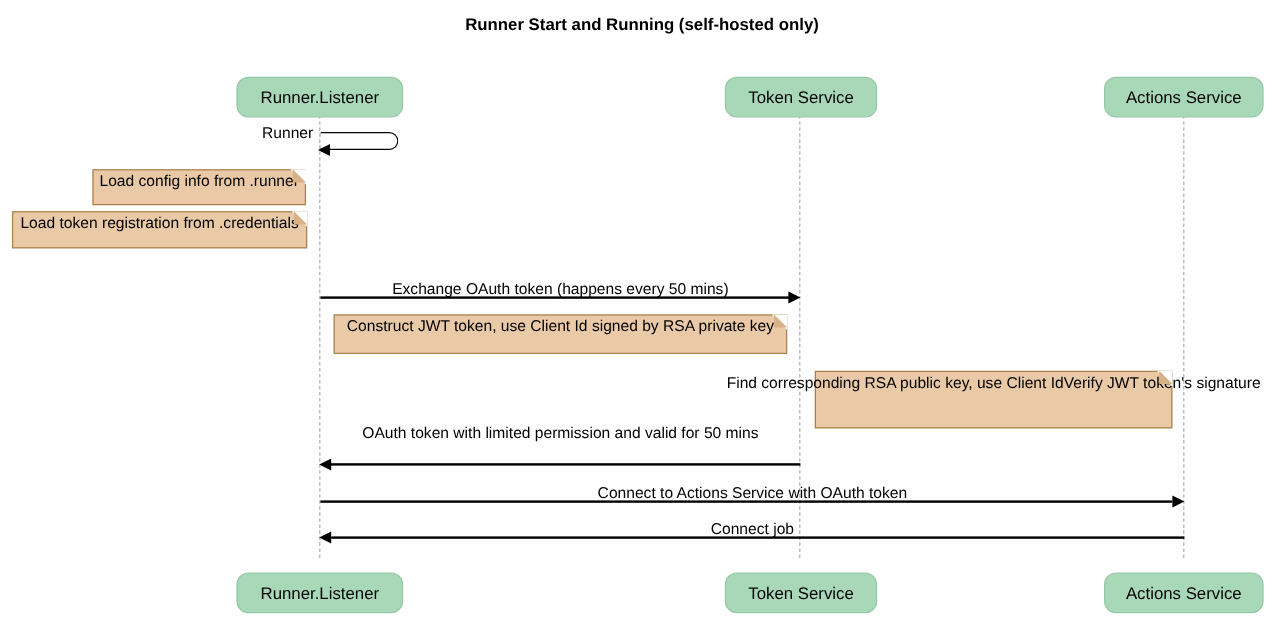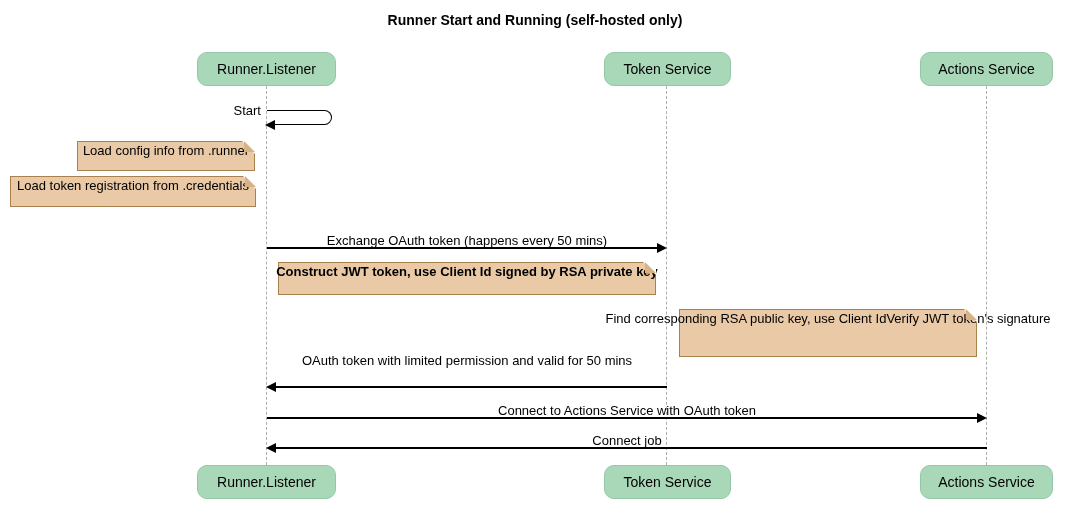--- a/index.html
+++ b/index.html
@@ -30,20 +30,21 @@
     position: absolute;
     height: 34px;
     box-sizing: border-box;
     background: #A9D8B8;
     border: 1px solid #93C7A5;
     border-radius: 10px;
     display: flex;
     align-items: center;
     justify-content: center;
     font-size: 14px;
+    margin-top: 12px;
   }
   .lifeline {
     position: absolute;
     width: 0;
     border-left: 1px dashed #ADADAD;
   }
   .msg-label {
     position: absolute;
     font-size: 13px;
     text-align: center;
@@ -122,36 +123,36 @@
   <div class="title">Runner Start and Running (self-hosted only)</div>
 
   <div class="lifeline" style="left:266px; top:86px; height:379px;"></div>
   <div class="lifeline" style="left:666px; top:86px; height:379px;"></div>
   <div class="lifeline" style="left:986px; top:86px; height:379px;"></div>
 
   <div class="participant" style="left:197px; top:52px; width:139px;">Runner.Listener</div>
   <div class="participant" style="left:604px; top:52px; width:127px;">Token Service</div>
   <div class="participant" style="left:920px; top:52px; width:133px;">Actions Service</div>
 
-  <div class="msg-label start-label" style="left:160px; top:103px; width:101px;">Start</div>
+  <div class="msg-label start-label" style="left:160px; top:103px; width:101px;">Runner</div>
   <div class="self-loop" style="left:267px; top:110px; width:65px; height:15px;"></div>
   <div class="arrowhead left" style="left:265px; top:120px;"></div>
 
   <div class="note" style="left:77px; top:141px; width:178px; height:30px;">
     <span class="note-line">Load config info from .runner</span>
   </div>
   <div class="note" style="left:10px; top:176px; width:246px; height:31px;">
     <span class="note-line">Load token registration from .credentials</span>
   </div>
 
   <div class="msg-label" style="left:267px; top:233px; width:400px;">Exchange OAuth token (happens every 50 mins)</div>
   <div class="msg-line" style="left:267px; top:247px; width:391px;"></div>
   <div class="arrowhead right" style="left:657px; top:243px;"></div>
 
-  <div class="note" style="left:278px; top:262px; width:378px; height:33px;font-weight:bold;">
+  <div class="note" style="left:278px; top:262px; width:378px; height:33px;">
     <span class="note-line">Construct JWT token, use Client Id signed by RSA private key</span>
   </div>
 
   <div class="note multiline" style="left:679px; top:309px; width:298px; height:48px;">
     <span class="note-line">Find corresponding RSA public key, use Client Id</span>
     <span class="note-line">Verify JWT token's signature</span>
   </div>
 
   <div class="msg-label" style="left:267px; top:353px; width:400px;">OAuth token with limited permission and valid for 50 mins</div>
   <div class="arrowhead left" style="left:266px; top:382px;"></div>

